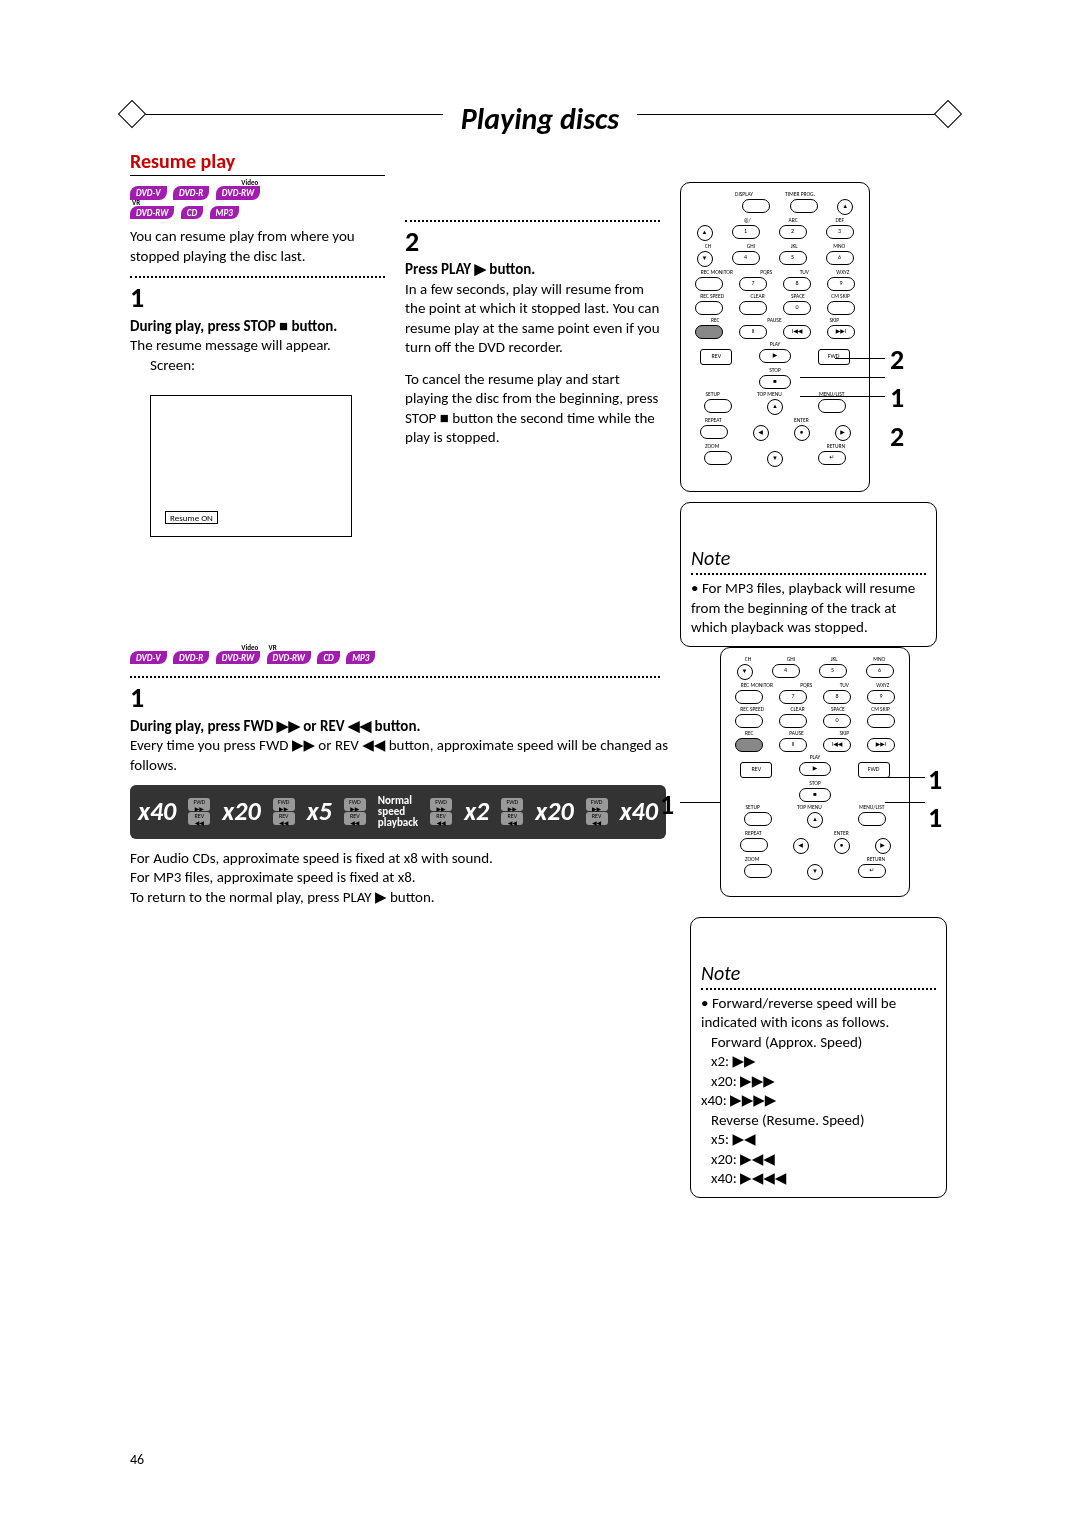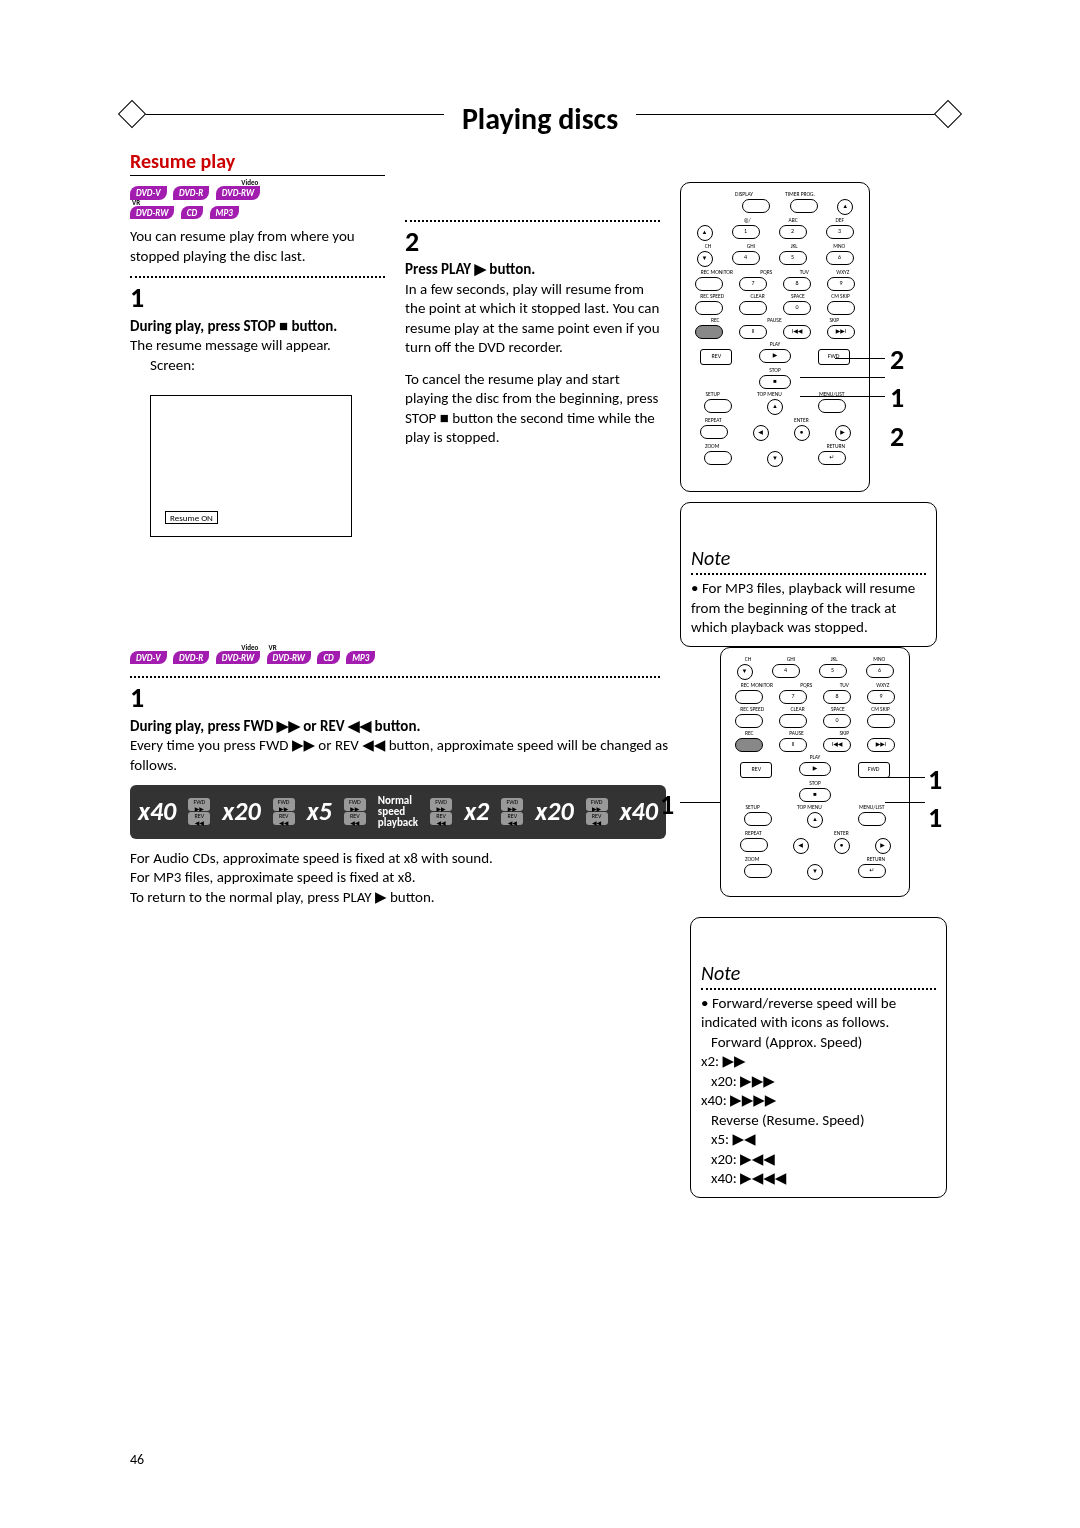--- a/index.html
+++ b/index.html
@@ -13,20 +13,21 @@
   .page {
     width: 1080px;
     height: 1528px;
     padding: 100px 130px 60px 130px;
     box-sizing: border-box;
     position: relative;
   }
   .title-banner {
     position: relative;
     margin-bottom: 12px;
+    font-style: italic;
   }
   .title-line {
     border-top: 1.5px solid #000;
     position: absolute;
     top: 14px;
     left: 0; right: 0;
   }
   .title-text {
     position: relative;
     background: #fff;
@@ -578,21 +579,21 @@
         <div class="callouts" style="top:115px; left:238px">
           <span>1</span>
           <span>1</span>
         </div>
 
         <div class="notebox" style="width:235px; margin-top:20px">
           <div class="notehdr">Note</div>
           <div class="notedots"></div>
           <div>• <span>Forward/reverse speed will be indicated with icons as follows.</span></div>
           <div style="margin-left:10px">Forward (Approx. Speed)</div>
-          <div style="">x2:   ▶▶</div>
+          <div style="margin-left:10px">x2:   ▶▶</div>
           <div style="margin-left:10px">x20: ▶▶▶</div>
           <div style="">x40: ▶▶▶▶</div>
           <div style="margin-left:10px">Reverse (Resume. Speed)</div>
           <div style="margin-left:10px">x5:   ▶◀</div>
           <div style="margin-left:10px">x20: ▶◀◀</div>
           <div style="margin-left:10px">x40: ▶◀◀◀</div>
         </div>
       </div>
     </div>
   </div>

